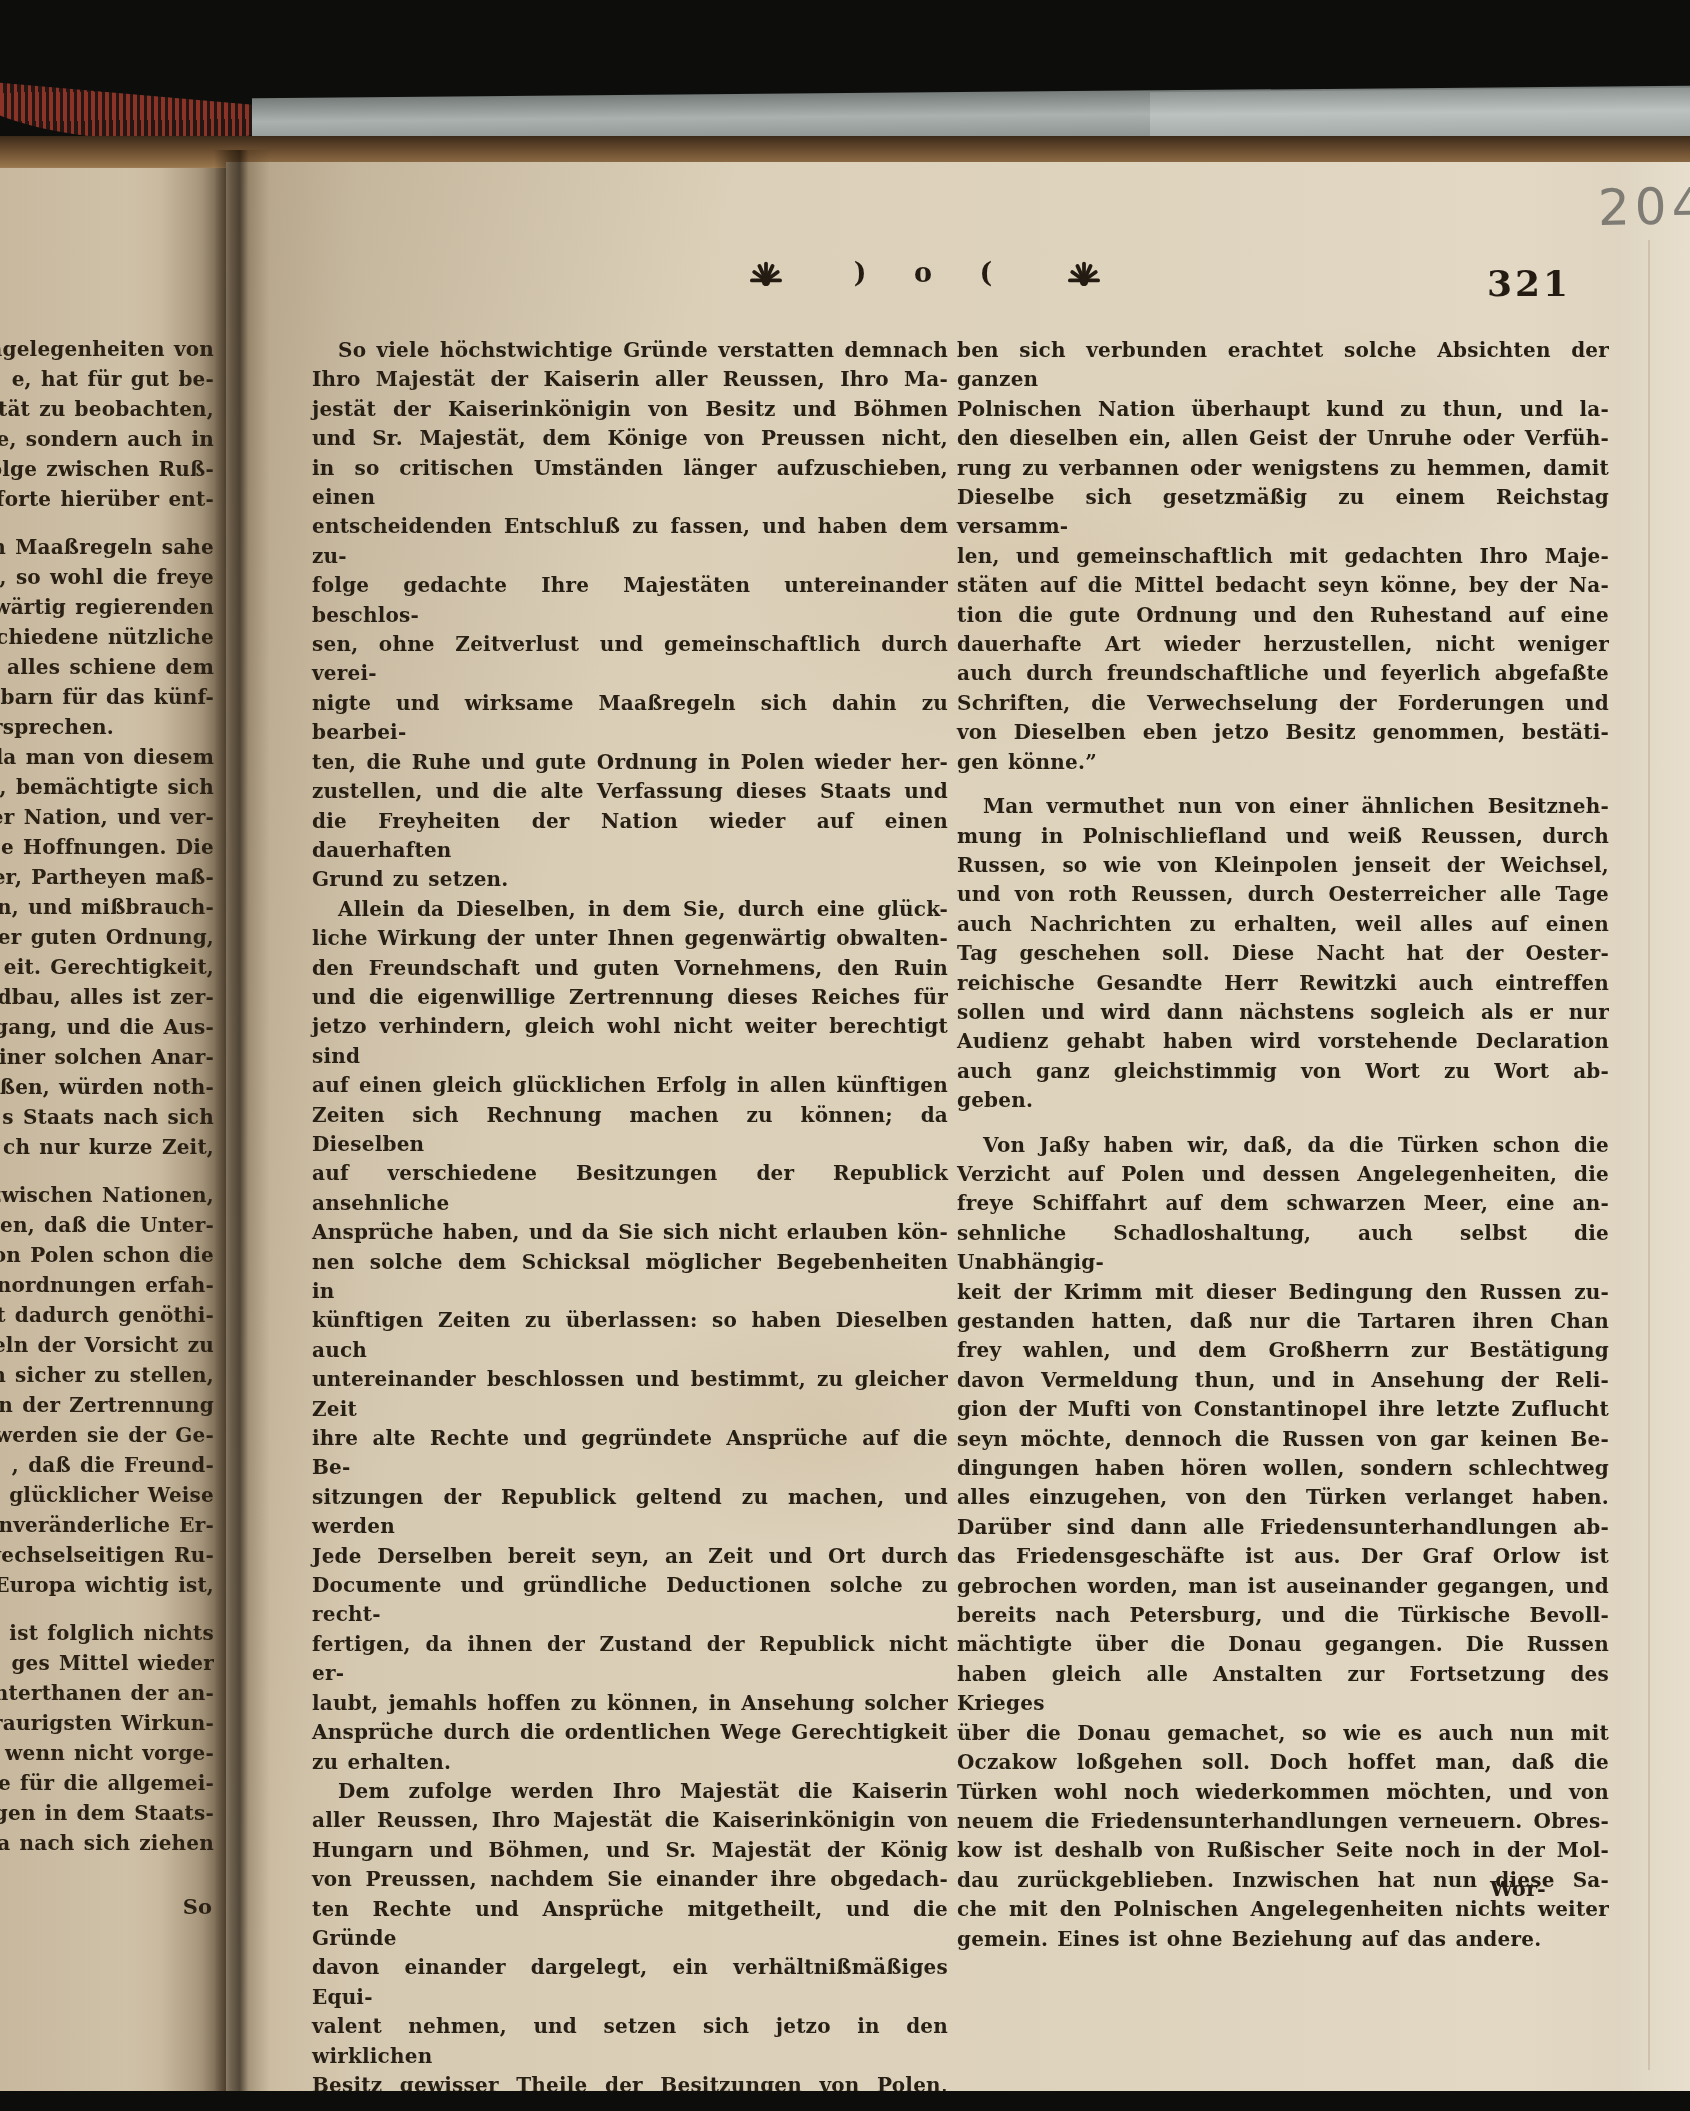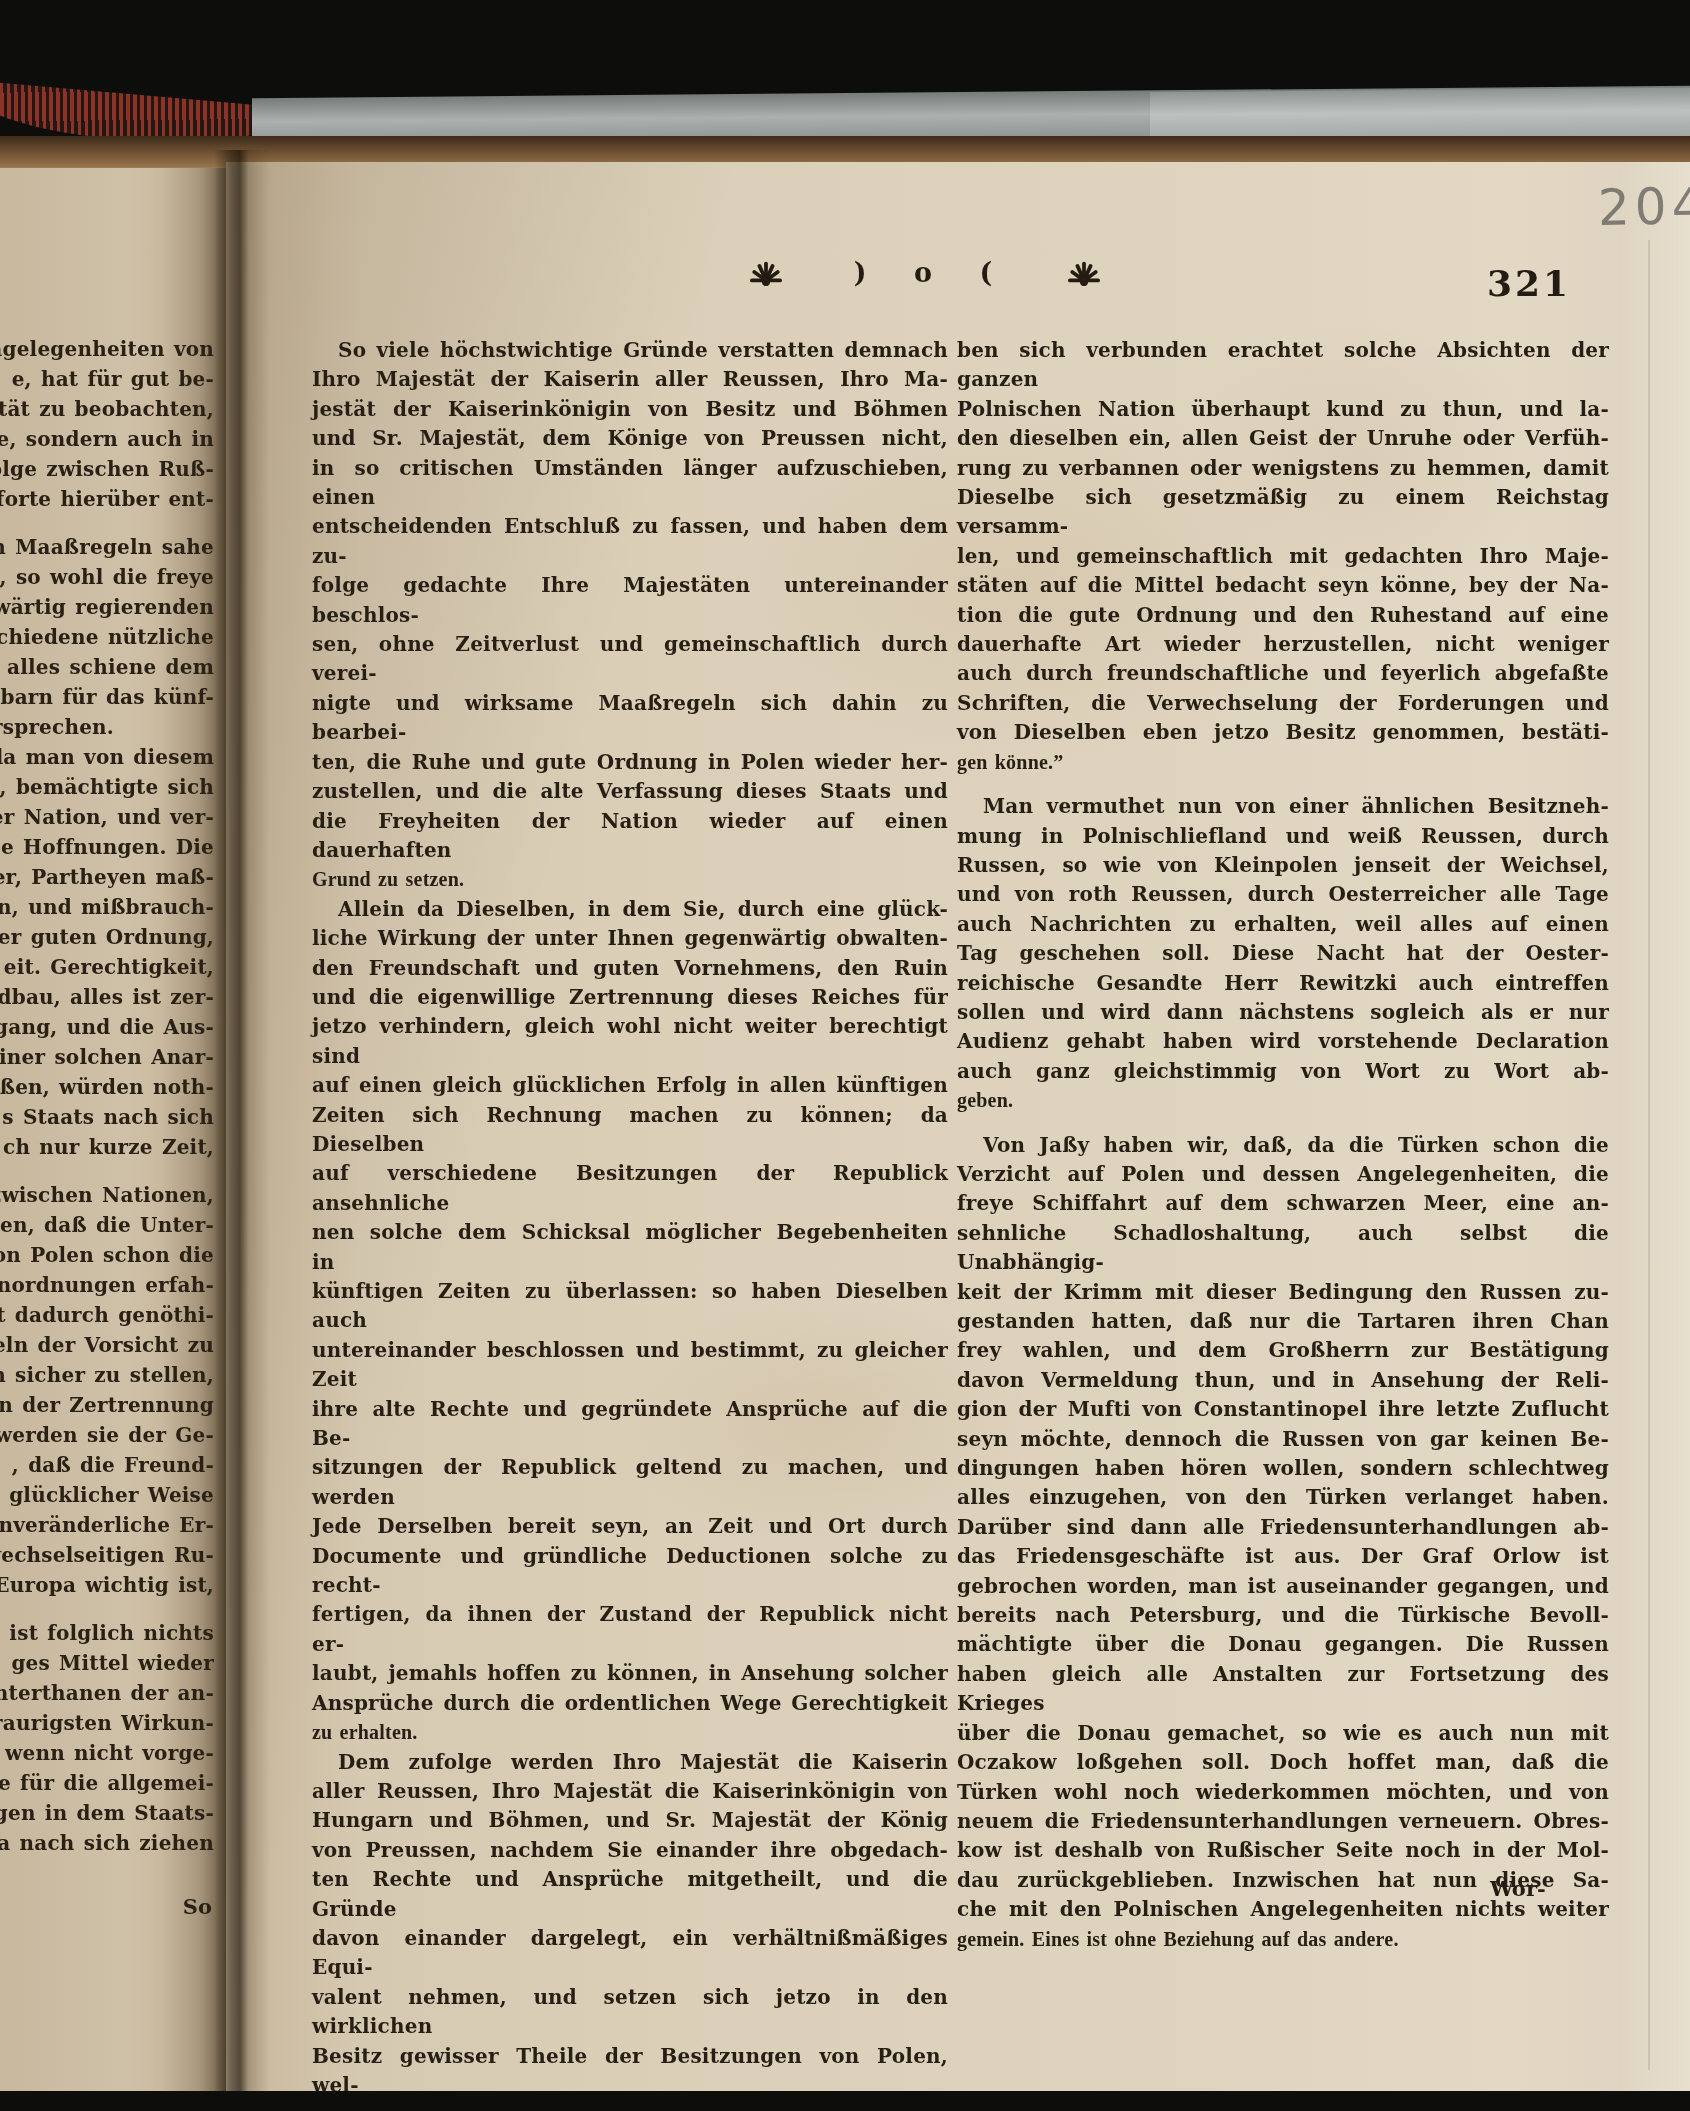--- a/index.html
+++ b/index.html
@@ -39,21 +39,21 @@
   .ornament-row{position:absolute;left:747px;top:256px;width:356px;display:flex;align-items:center;justify-content:space-between;color:#241c12;}
   .ornament-center{font-size:27px;font-weight:700;word-spacing:30px;letter-spacing:4px;color:#241c12;}
   .pagenum{position:absolute;left:1487px;top:262px;font-size:36px;font-weight:700;letter-spacing:3px;color:#241c12;}
   .fleuron{width:38px;height:32px;}
   
   .col{position:absolute;color:#271f14;font-size:20px;font-weight:700;word-spacing:2px;letter-spacing:.2px;}
   #col1{left:312px;top:336px;width:636px;}
   #col2{left:957px;top:336px;width:652px;}
   .cline{line-height:29.4px;text-align:justify;}
   .cline.j{text-align-last:justify;}
-  .cline.nj{text-align-last:left;font-family:Liberation Serif, serif;}
+  .cline.nj{text-align-last:left;}
   .cline.ind{text-indent:26px;}
   .pgap{height:15px;}
   #leftcol{left:0;top:334px;width:214px;display:flex;flex-direction:column;align-items:flex-end;overflow:hidden;
     color:#2a2114;font-size:20px;}
   .lline{line-height:30px;white-space:nowrap;}
   .lline.gap{margin-top:18px;}
   .lline.short{margin-right:100px;}
   .catchword-left{position:absolute;left:0;top:1882px;width:212px;text-align:right;
     font-size:21px;font-weight:700;color:#2a2114;margin-top:12px;}
   .catchword-right{position:absolute;left:1490px;top:1876px;font-size:21px;font-weight:700;color:#241c12;}
@@ -173,20 +173,21 @@
       <div class="cline j">die Freyheiten der Nation wieder auf einen dauerhaften</div>
       <div class="cline nj">Grund zu setzen.</div>
       <div class="cline j ind">Allein da Dieselben, in dem Sie, durch eine glück-</div>
       <div class="cline j">liche Wirkung der unter Ihnen gegenwärtig obwalten-</div>
       <div class="cline j">den Freundschaft und guten Vornehmens, den Ruin</div>
       <div class="cline j">und die eigenwillige Zertrennung dieses Reiches für</div>
       <div class="cline j">jetzo verhindern, gleich wohl nicht weiter berechtigt sind</div>
       <div class="cline j">auf einen gleich glücklichen Erfolg in allen künftigen</div>
       <div class="cline j">Zeiten sich Rechnung machen zu können; da Dieselben</div>
       <div class="cline j">auf verschiedene Besitzungen der Republick ansehnliche</div>
+      <div class="cline j">Ansprüche haben, und da Sie sich nicht erlauben kön-</div>
       <div class="cline j">nen solche dem Schicksal möglicher Begebenheiten in</div>
       <div class="cline j">künftigen Zeiten zu überlassen: so haben Dieselben auch</div>
       <div class="cline j">untereinander beschlossen und bestimmt, zu gleicher Zeit</div>
       <div class="cline j">ihre alte Rechte und gegründete Ansprüche auf die Be-</div>
       <div class="cline j">sitzungen der Republick geltend zu machen, und werden</div>
       <div class="cline j">Jede Derselben bereit seyn, an Zeit und Ort durch</div>
       <div class="cline j">Documente und gründliche Deductionen solche zu recht-</div>
       <div class="cline j">fertigen, da ihnen der Zustand der Republick nicht er-</div>
       <div class="cline j">laubt, jemahls hoffen zu können, in Ansehung solcher</div>
       <div class="cline j">Ansprüche durch die ordentlichen Wege Gerechtigkeit</div>

